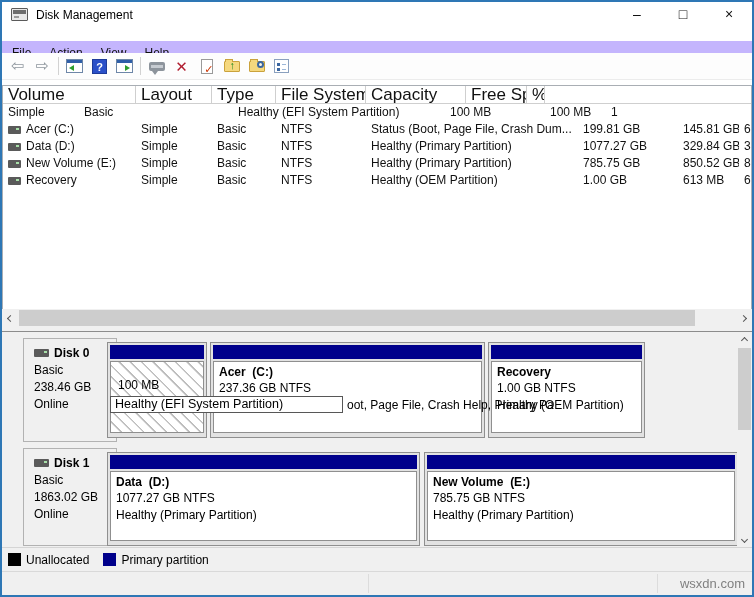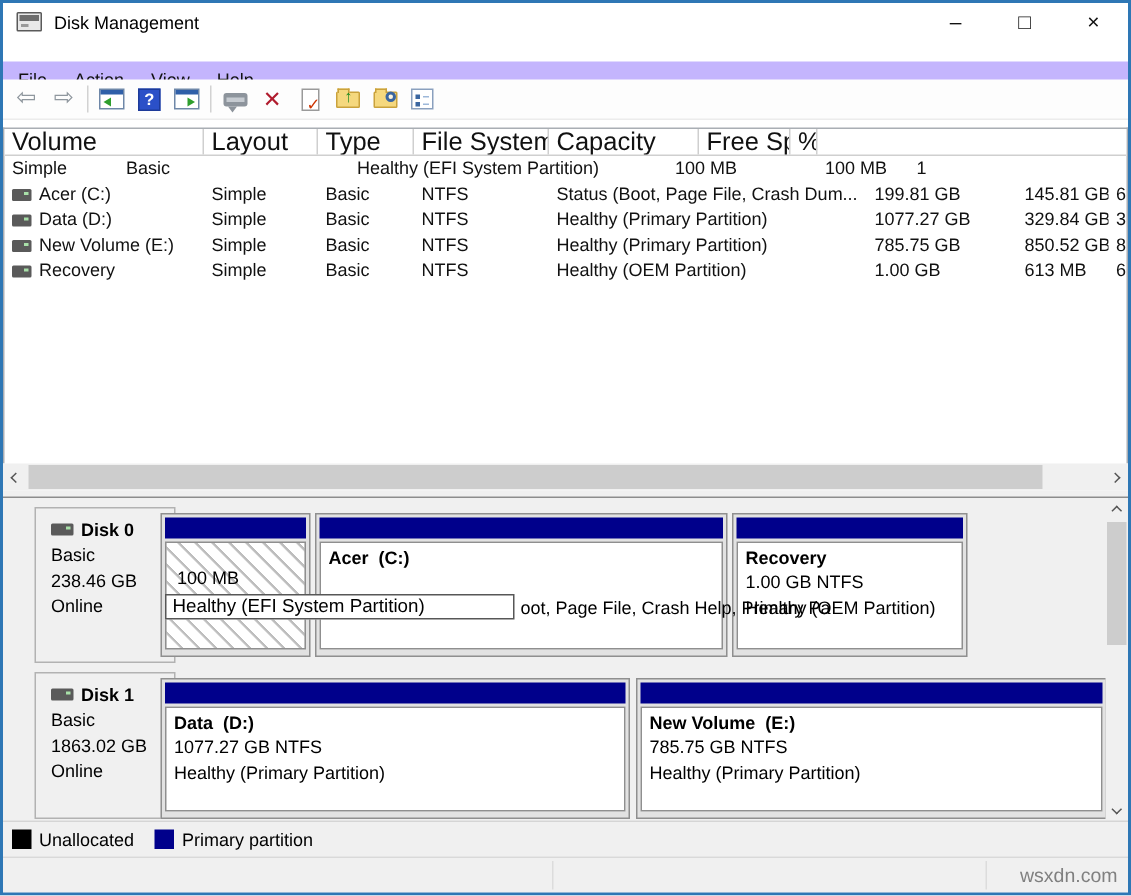--- a/index.html
+++ b/index.html
@@ -286,20 +286,21 @@
       <div class="part-bar" style="background: rgb(0, 0, 139);"></div>
       <div class="part-body hatch">
         <span class="efi-size">100 MB</span>
       </div>
     </div>
 
     <div class="partition p-d0" style="left:210px; width:275px;">
       <div class="part-bar" style="background: rgb(0, 0, 139);"></div>
       <div class="part-body">
         <div class="part-name">Acer  (C:)</div>
+        <div class="part-line">237.36 GB NTFS</div>
       </div>
     </div>
 
     <div class="partition p-d0" style="left:488px; width:157px;">
       <div class="part-bar" style="background: rgb(0, 0, 139);"></div>
       <div class="part-body">
         <div class="part-name">Recovery</div>
         <div class="part-line">1.00 GB NTFS</div>
         <div class="part-line">Healthy (OEM Partition)</div>
       </div>

